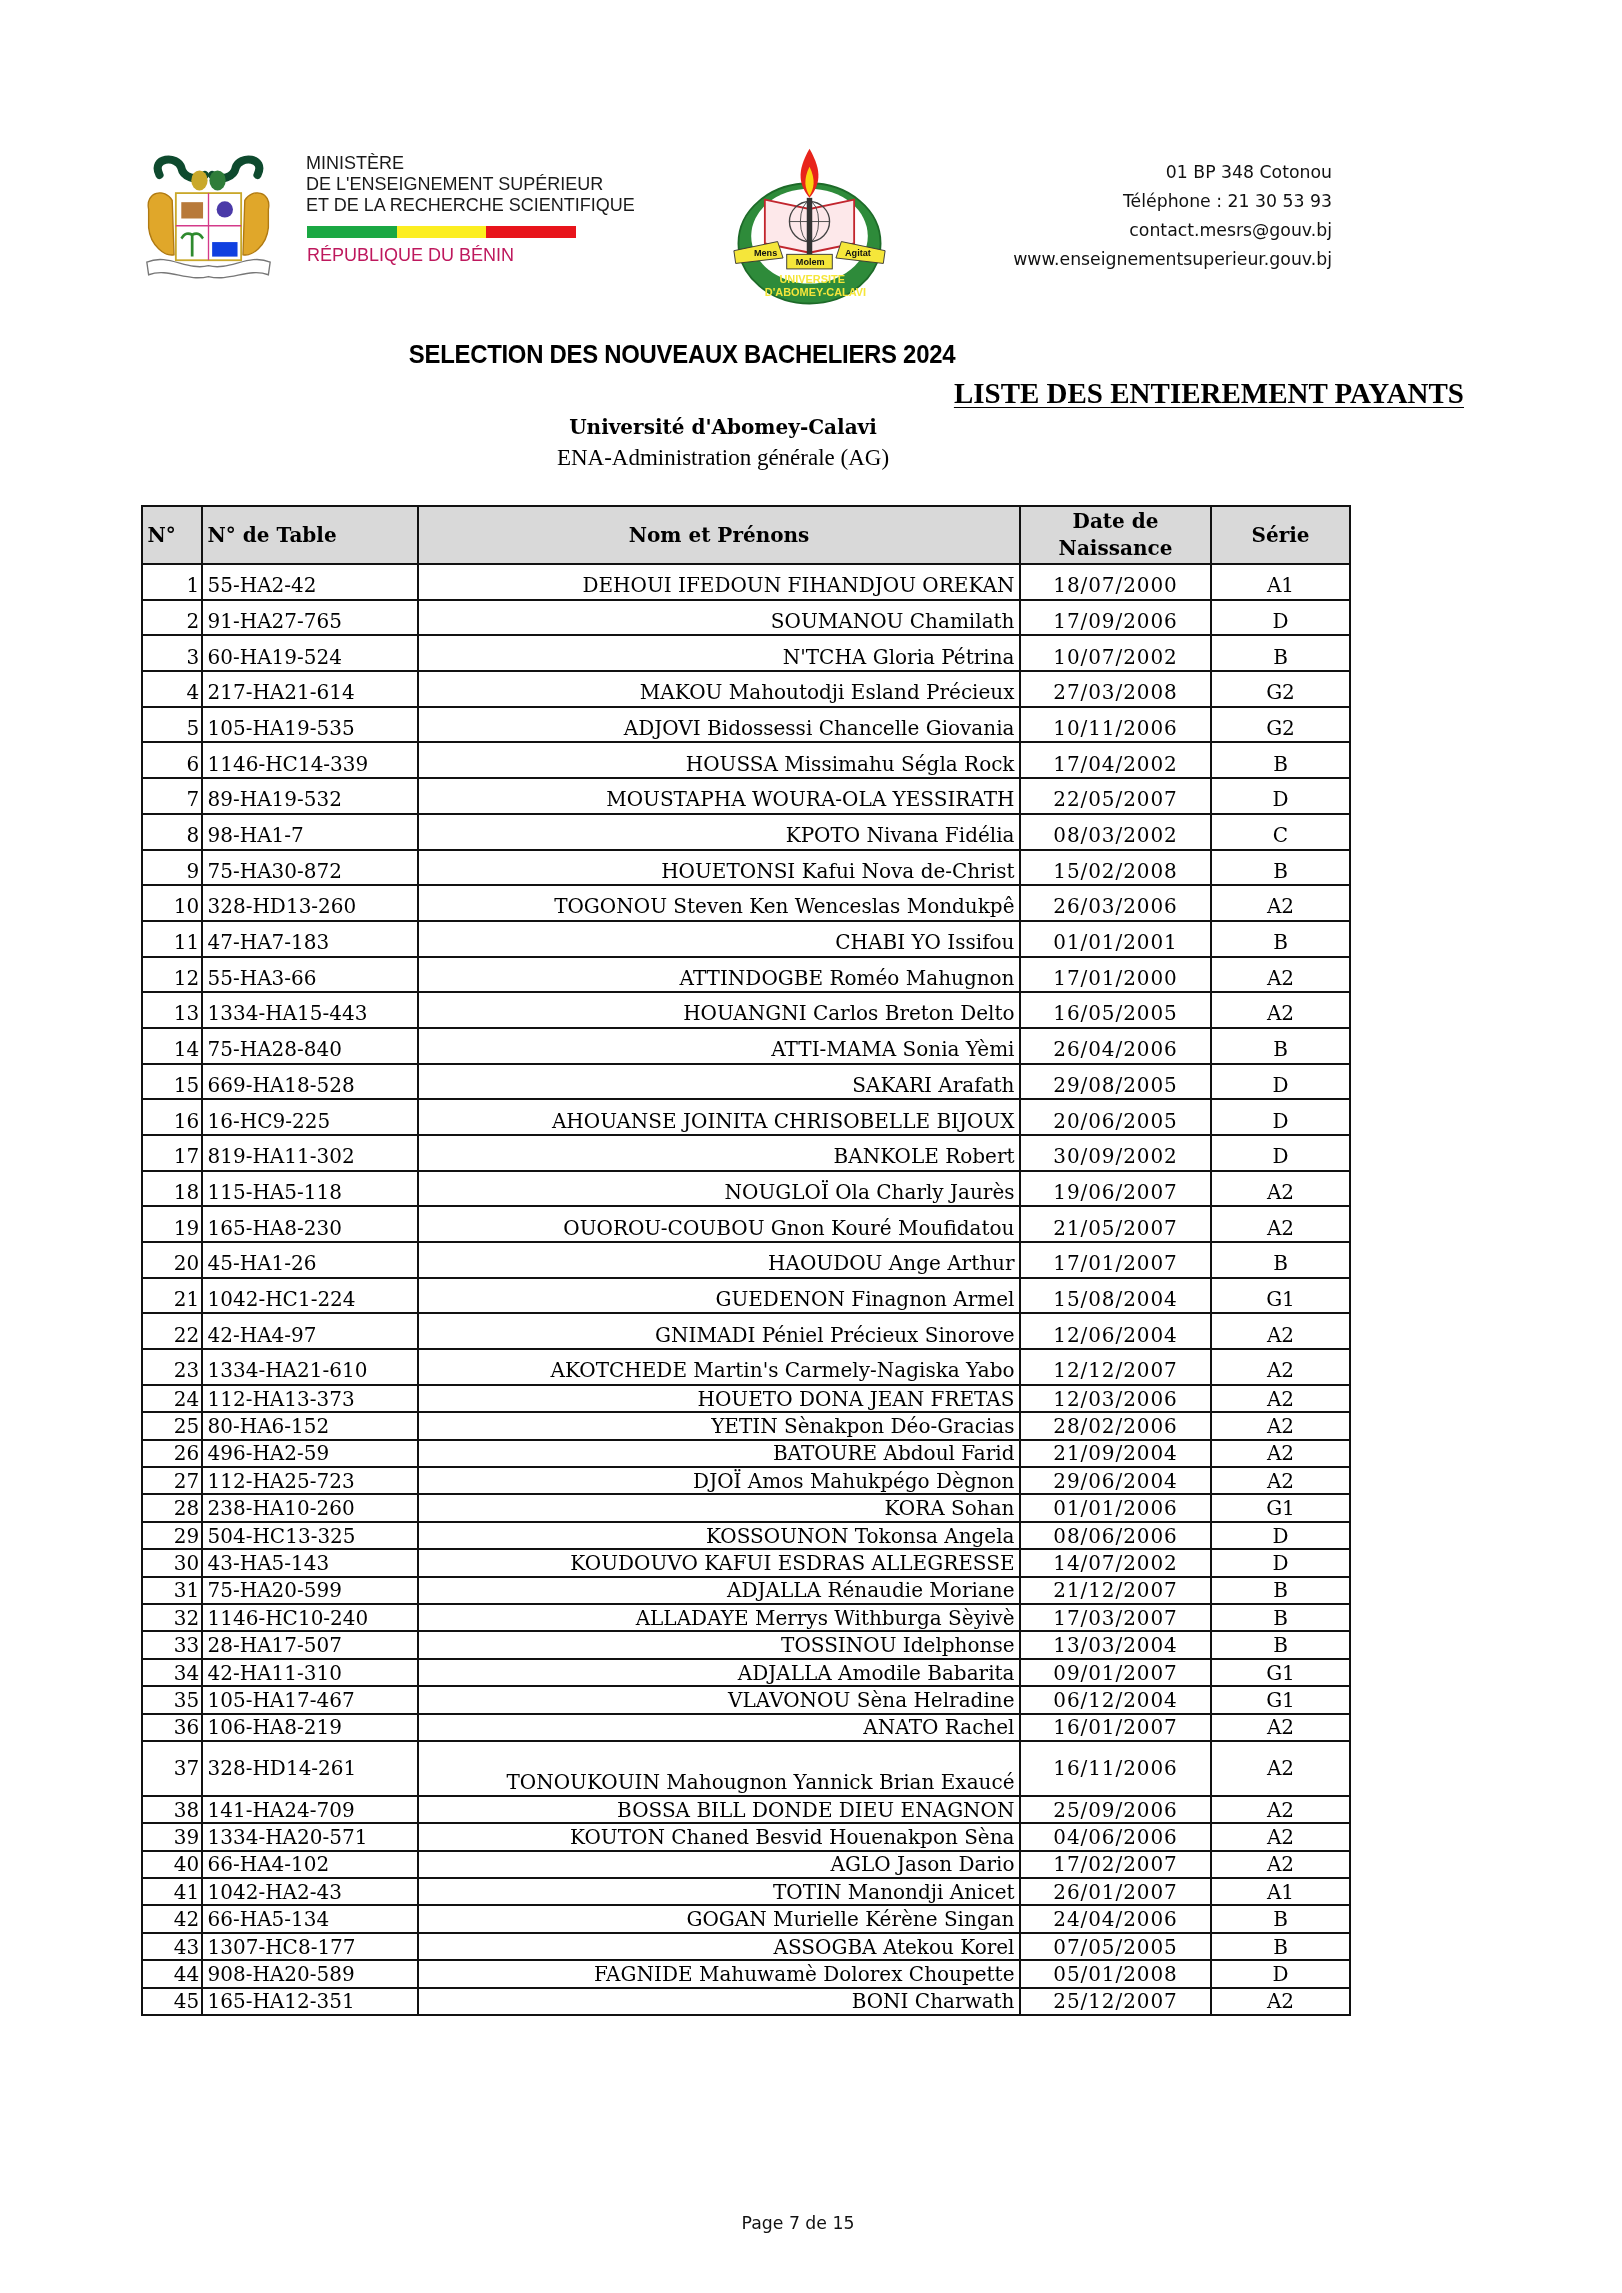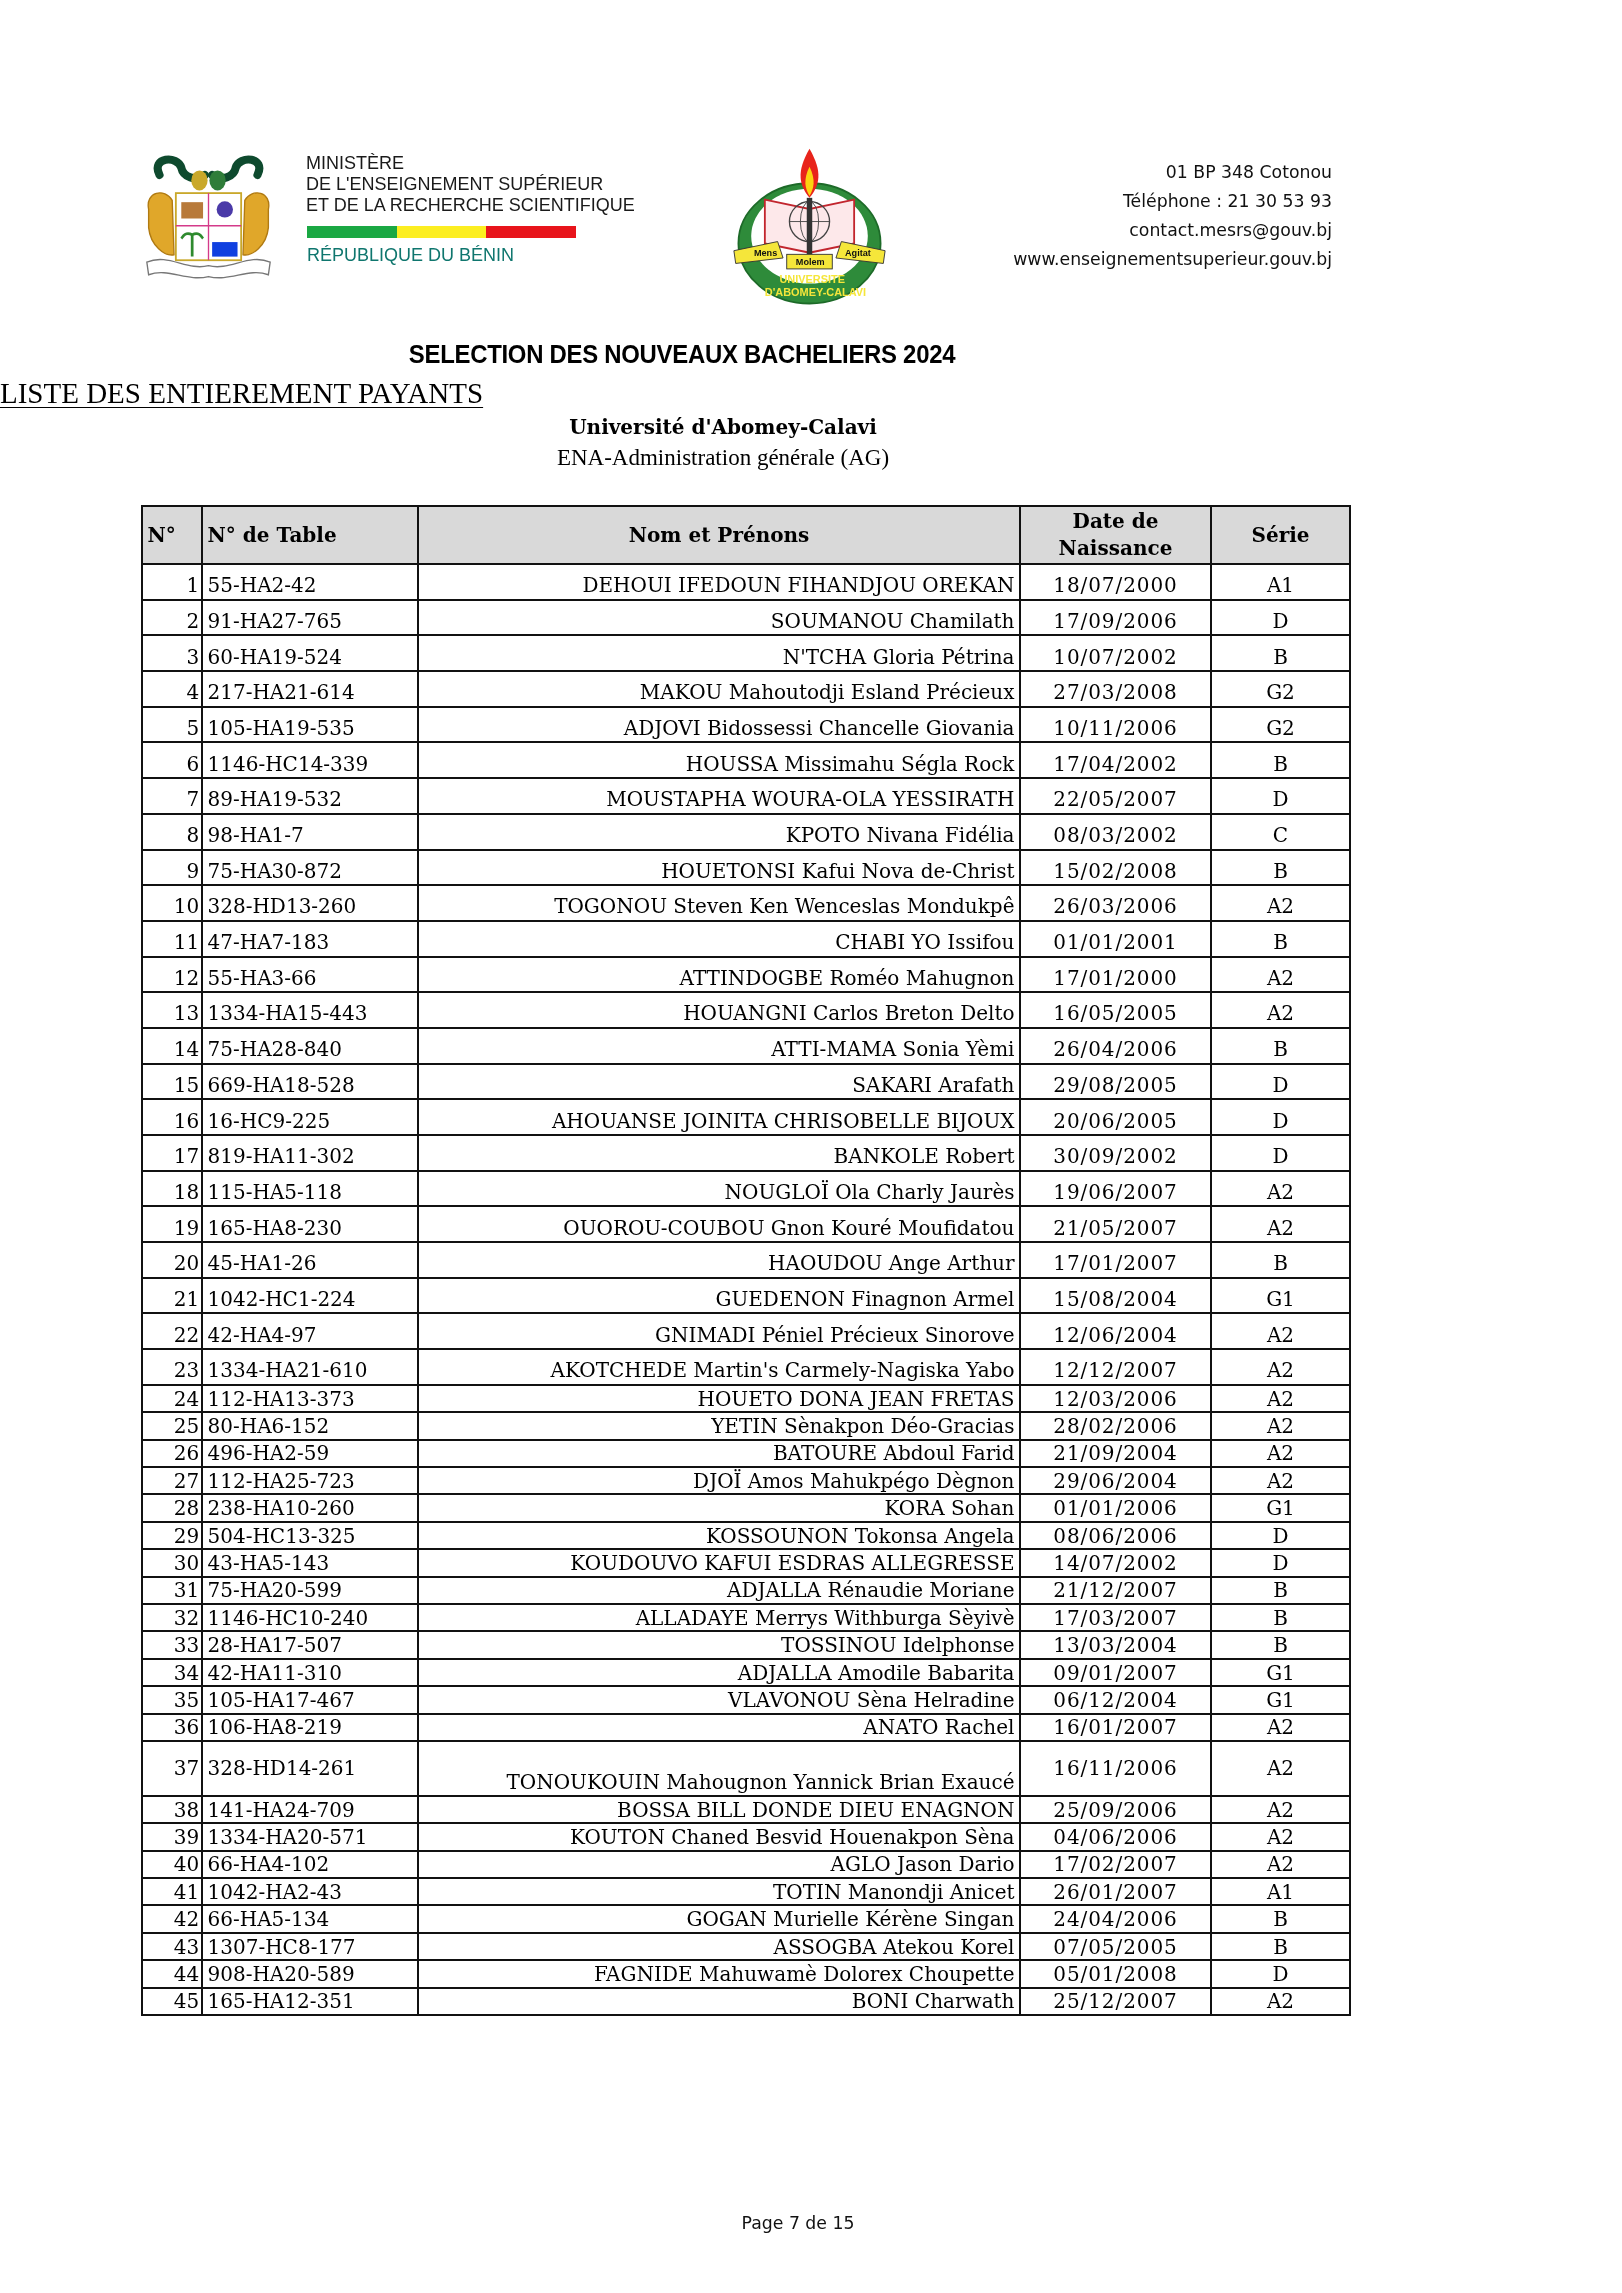--- a/index.html
+++ b/index.html
@@ -4,28 +4,28 @@
 <style>
   html, body { margin: 0; padding: 0; background: #ffffff; }
   body { width: 1623px; height: 2294px; position: relative; overflow: hidden; font-family: "DejaVu Serif", serif; color: #000; }
 
   
   .coat { position: absolute; left: 141px; top: 155px; width: 135px; height: 127px; }
   .ministry { position: absolute; left: 306px; top: 153px; font-family: "Liberation Sans", sans-serif; font-size: 18px; line-height: 21px; color: #1a1a1a; }
   .ministry .ml { display: block; white-space: nowrap; }
   .flagbar { position: absolute; left: 307px; top: 226px; width: 269px; height: 11.8px; display: flex; }
   .flagbar span { flex: 1; display: block; }
-  .republic { position: absolute; left: 307px; top: 245px; font-family: "Liberation Sans", sans-serif; font-size: 18px; color: #0f766e; white-space: nowrap; }
+  .republic { position: absolute; left: 307px; top: 245px; font-family: "Liberation Sans", sans-serif; font-size: 18px; color: #be185d; white-space: nowrap; }
   .unilogo { position: absolute; left: 732px; top: 145px; width: 155px; height: 164px; }
   .contact { position: absolute; right: 291px; top: 158px; text-align: right; font-family: "DejaVu Sans", sans-serif; font-size: 17.3px; line-height: 29px; color: #111; }
   .contact div { white-space: nowrap; }
 
   
   .t1 { position: absolute; left: 0; width: 1364px; text-align: center; top: 339px; font-family: "Liberation Sans", sans-serif; font-weight: bold; font-size: 26px; transform: scaleX(0.92); transform-origin: center; letter-spacing: -0.3px; }
-  .t2 { position: absolute; left: 0; width: 1446px; text-align: left; top: 377px; font-family: "Liberation Serif", serif; font-size: 29px; text-decoration: underline; text-underline-offset: 3.6px; text-decoration-thickness: 0.9px; }
+  .t2 { position: absolute; left: 18px; width: 1446px; text-align: right; top: 377px; font-family: "Liberation Serif", serif; font-size: 29px; text-decoration: underline; text-underline-offset: 3.6px; text-decoration-thickness: 0.9px; font-weight: bold; }
   .t3 { position: absolute; left: 0; width: 1446px; text-align: center; top: 415px; font-family: "DejaVu Serif", serif; font-weight: bold; font-size: 20px; }
   .t4 { position: absolute; left: 0; width: 1446px; text-align: center; top: 445px; font-family: "Liberation Serif", serif; font-size: 23px; }
 
   
   table.list { position: absolute; left: 141px; top: 505px; border-collapse: collapse; table-layout: fixed; width: 1208px; }
   table.list col.c-no { width: 60px; }
   table.list col.c-table { width: 216px; }
   table.list col.c-name { width: 602px; }
   table.list col.c-date { width: 191px; }
   table.list col.c-serie { width: 139px; }

